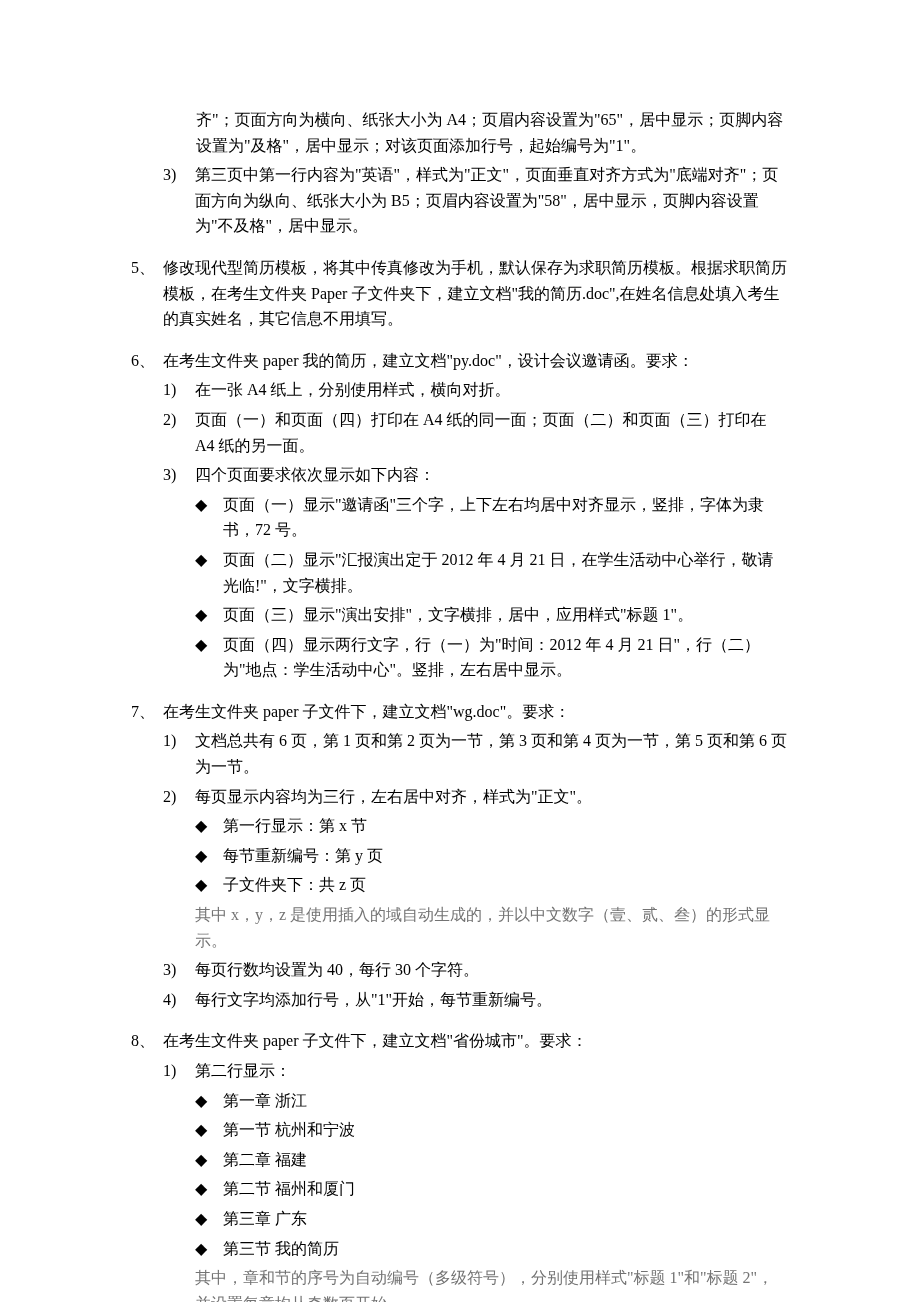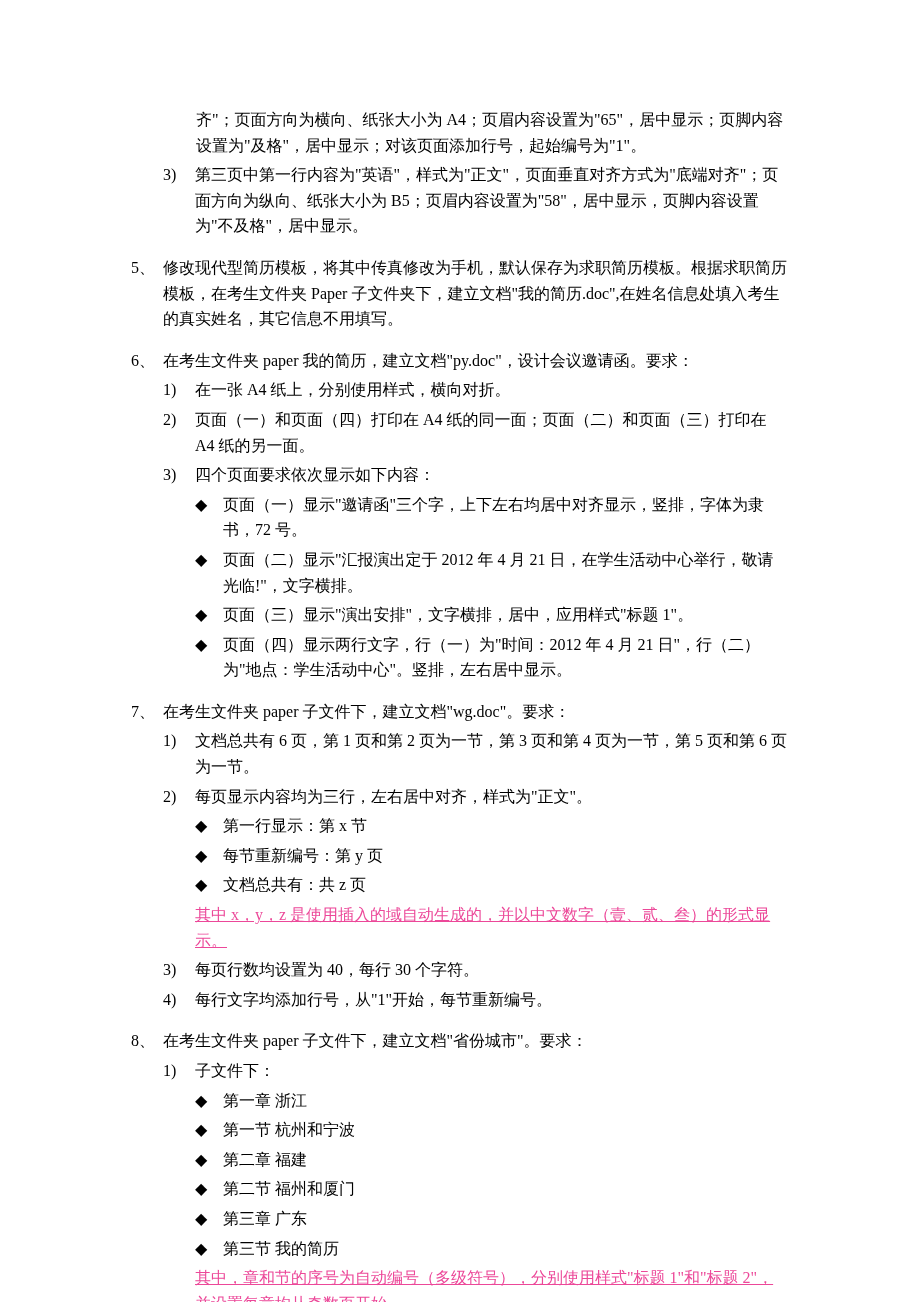--- a/index.html
+++ b/index.html
@@ -41,22 +41,21 @@
       align-items: baseline;
     }
     .bullet-mark {
       min-width: 28px;
       flex-shrink: 0;
     }
     .bullet-text {
       flex: 1;
     }
     .red {
-      color: #ec4899;
-      text-decoration: underline;
+      color: #737373;
     }
     .section-intro {
       display: flex;
       align-items: baseline;
       margin-bottom: 4px;
     }
     .intro-num {
       min-width: 32px;
       flex-shrink: 0;
     }
@@ -144,21 +143,21 @@
     <div class="bullet-item">
       <span class="bullet-mark">◆</span>
       <span class="bullet-text">第一行显示：第 x 节</span>
     </div>
     <div class="bullet-item">
       <span class="bullet-mark">◆</span>
       <span class="bullet-text">每节重新编号：第 y 页</span>
     </div>
     <div class="bullet-item">
       <span class="bullet-mark">◆</span>
-      <span class="bullet-text">文档总共有：共 z 页</span>
+      <span class="bullet-text">子文件夹下：共 z 页</span>
     </div>
     <div class="bullet-item red">
       <span class="bullet-text">其中 x，y，z 是使用插入的域自动生成的，并以中文数字（壹、贰、叁）的形式显示。</span>
     </div>
   </div>
   <div class="sub-item">
     <span class="sub-num">3)</span>
     <span class="sub-text">每页行数均设置为 40，每行 30 个字符。</span>
   </div>
   <div class="sub-item">
@@ -169,21 +168,21 @@
 
 <div class="spacer"></div>
 
 <div class="section-intro">
   <span class="intro-num">8、</span>
   <span class="intro-text">在考生文件夹 paper 子文件下，建立文档"省份城市"。要求：</span>
 </div>
 <div class="sub-list">
   <div class="sub-item">
     <span class="sub-num">1)</span>
-    <span class="sub-text">子文件下：</span>
+    <span class="sub-text">第二行显示：</span>
   </div>
   <div class="bullet-list">
     <div class="bullet-item">
       <span class="bullet-mark">◆</span>
       <span class="bullet-text">第一章  浙江</span>
     </div>
     <div class="bullet-item">
       <span class="bullet-mark">◆</span>
       <span class="bullet-text">第一节  杭州和宁波</span>
     </div>

